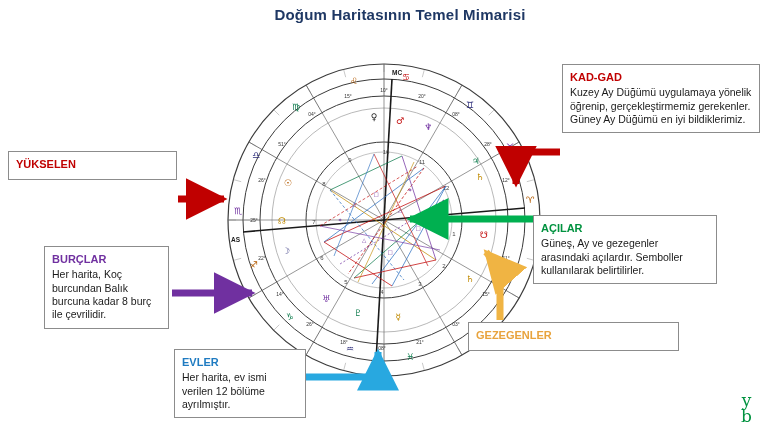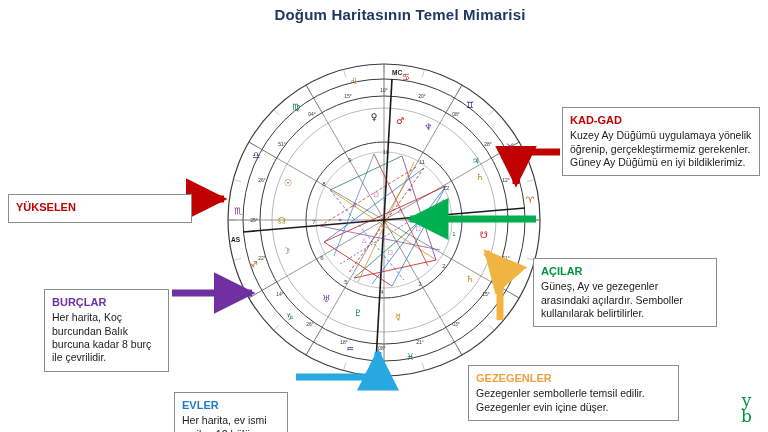--- a/index.html
+++ b/index.html
@@ -40,38 +40,37 @@
   
   .callout {
     position: absolute;
     background: #ffffff;
     border: 1px solid #8c8c8c;
     box-sizing: border-box;
     padding: 5px 7px 6px 7px;
     font-size: 10.5px;
     line-height: 1.28;
     color: #1a1a1a;
-    margin-top: 43px;
   }
   .callout .c-title {
     font-weight: bold;
     font-size: 11px;
     margin-bottom: 2px;
     display: inline-block;
   }
   .c-title.red { color: #C00000; }
   .c-title.purple { color: #7030A0; }
   .c-title.blue { color: #1F7BC1; }
   .c-title.darkred { color: #C00000; }
   .c-title.green { color: #00923F; }
   .c-title.orange { color: #E8A33D; }
 
-  #callout-yukselen { left: 8px;  top: 151px; width: 184px; }
+  #callout-yukselen { left: 8px;  top: 151px; width: 169px; }
   #callout-burclar  { left: 44px; top: 246px; width: 125px; }
-  #callout-evler    { left: 174px;top: 349px; width: 114px; }
+  #callout-evler    { left: 174px;top: 349px; width: 132px; }
   #callout-kadgad   { left: 562px;top: 64px;  width: 198px; }
   #callout-acilar   { left: 533px;top: 215px; width: 184px; }
   #callout-gezegenler{left: 468px;top: 322px; width: 211px; }
 
   
   #arrows {
     position: absolute;
     left: 0; top: 0;
     width: 768px; height: 432px;
     pointer-events: none;
@@ -323,19 +322,18 @@
   <div>Kuzey Ay Düğümü uygulamaya yönelik öğrenip, gerçekleştirmemiz gerekenler. Güney Ay Düğümü en iyi bildiklerimiz.</div>
 </div>
 
 <div class="callout" id="callout-acilar">
   <span class="c-title green">AÇILAR</span>
   <div>Güneş, Ay ve gezegenler arasındaki açılardır. Semboller kullanılarak belirtilirler.</div>
 </div>
 
 <div class="callout" id="callout-gezegenler">
   <span class="c-title orange">GEZEGENLER</span>
-  <div>Gezegenler sembollerle temsil edilir. Gezegenler evin içine düşer.</div>
 </div>
 
 <div id="logo">
   <span>y</span>
   <span class="l2">b</span>
 </div>
 
 </body></html>

